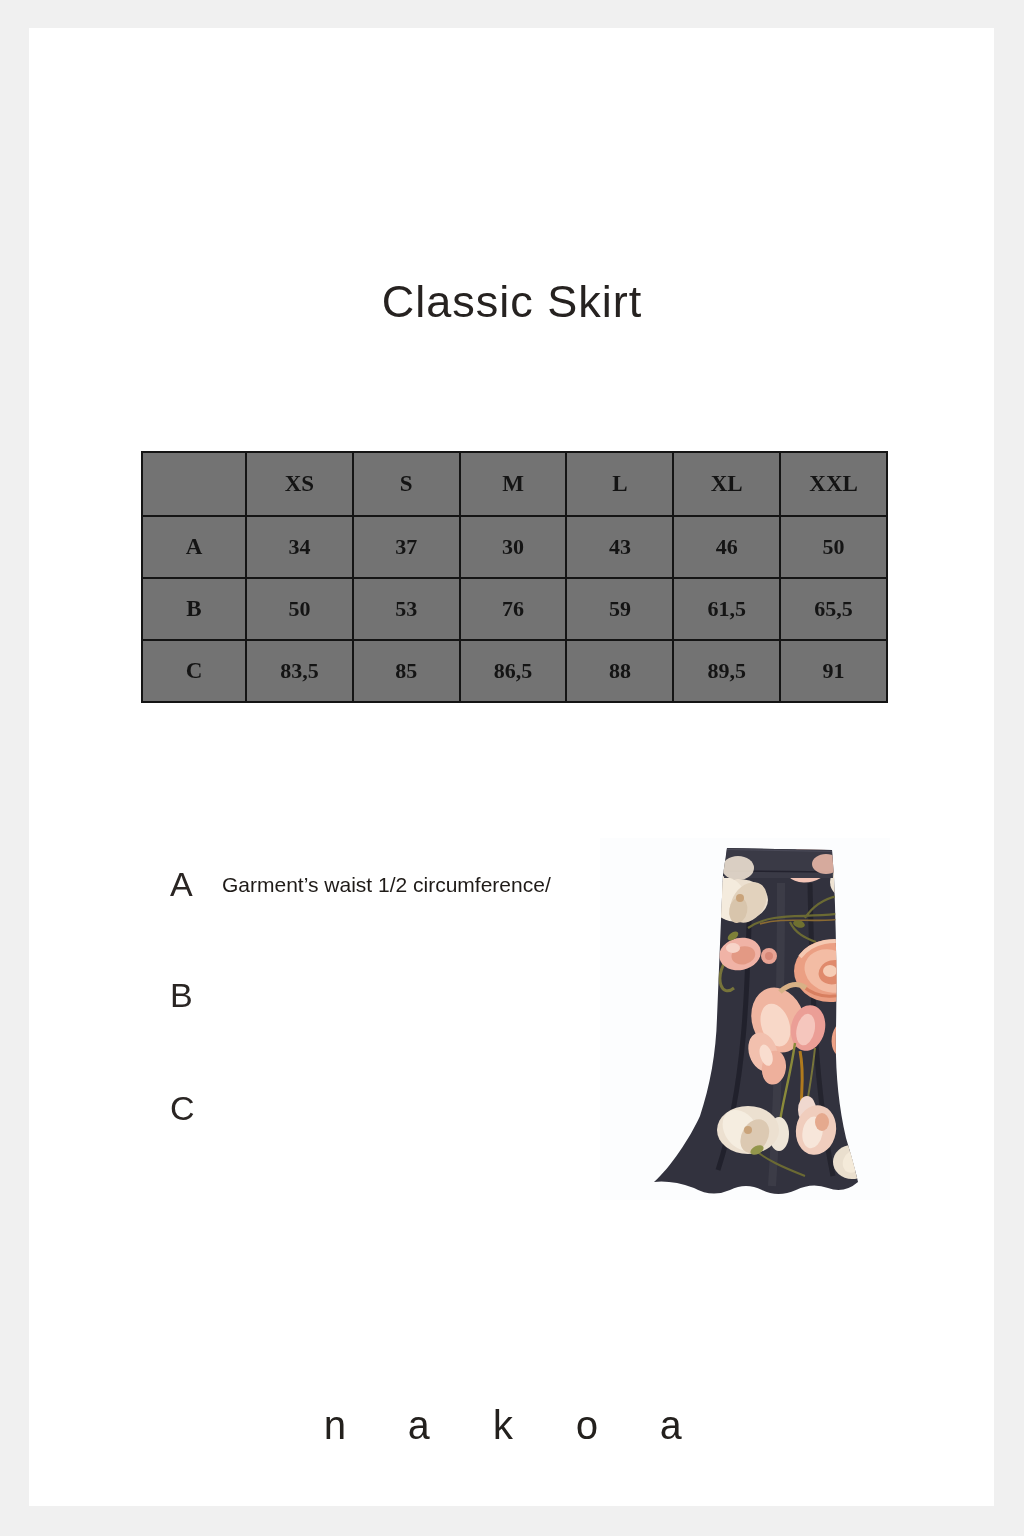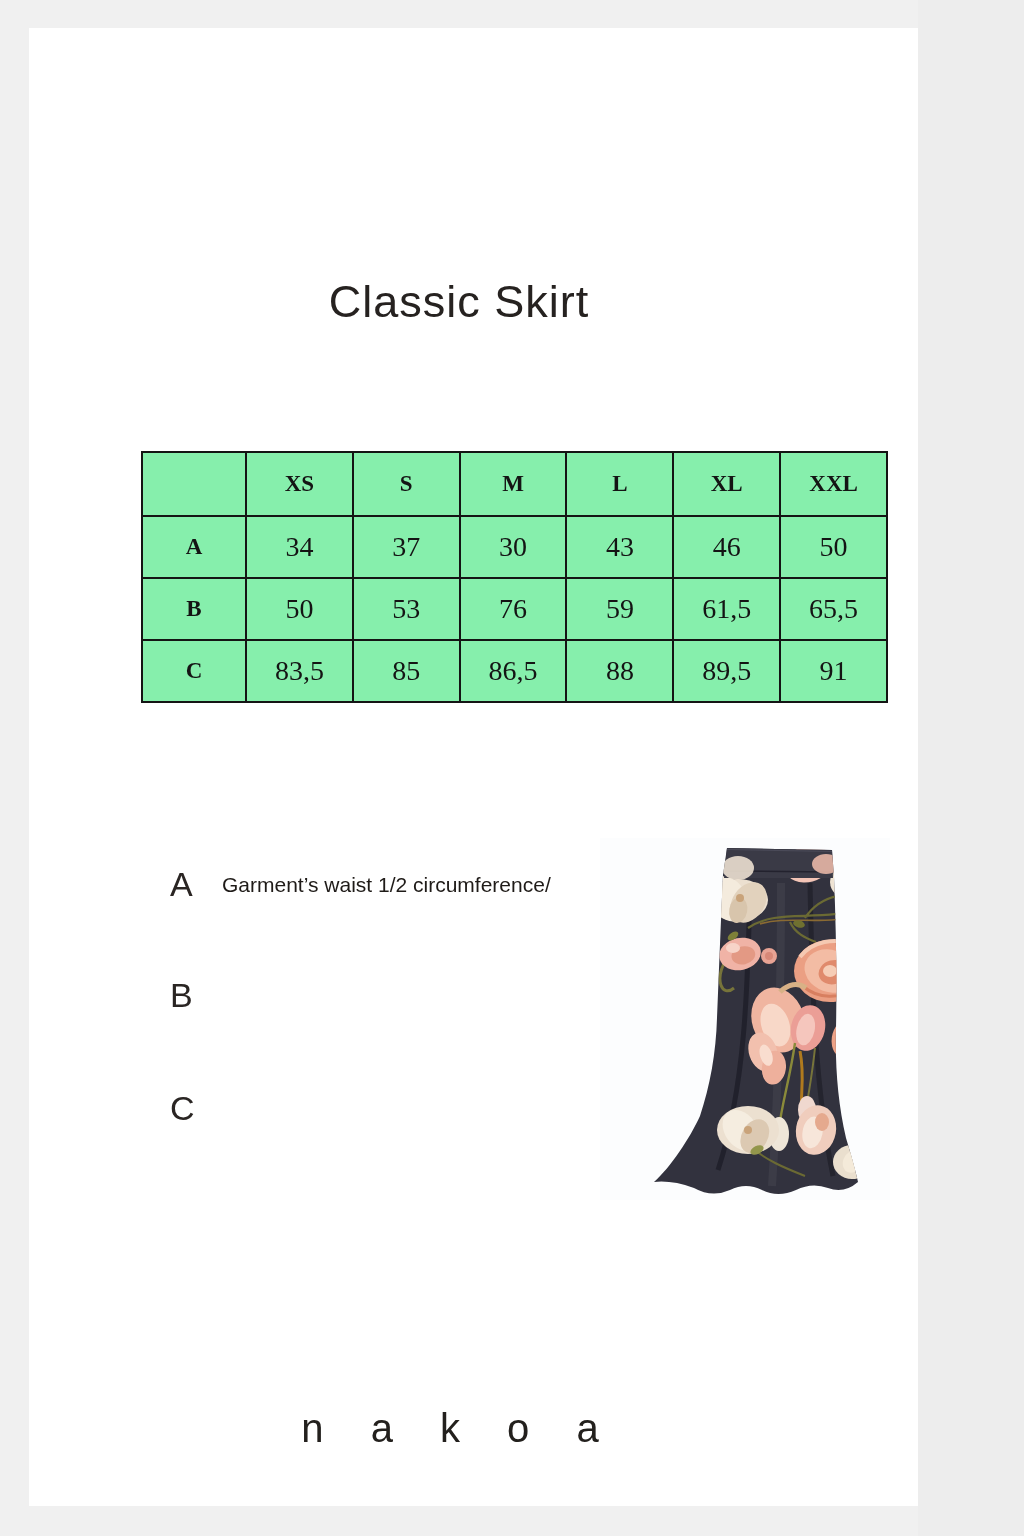--- a/index.html
+++ b/index.html
@@ -1,46 +1,46 @@
 <!DOCTYPE html>
 <html><head>
 <meta charset="utf-8">
 <style>
   html,body{margin:0;padding:0;background:#ededed;}
-  #screen{position:relative;width:918px;height:1536px;background:#f0f0f0;overflow:hidden;
+  #screen{position:relative;width:1024px;height:1536px;background:#f0f0f0;overflow:hidden;
           font-family:"Liberation Sans", sans-serif;color:#1d1a17;}
   .page-card{position:absolute;left:29px;top:28px;width:965px;height:1478px;background:#ffffff;}
 
   .doc-title{position:absolute;left:0;right:0;top:276px;text-align:center;
              font-size:45px;font-weight:400;letter-spacing:1px;color:#262220;}
 
   table.size-chart{position:absolute;left:141px;top:451px;width:747px;
                    border-collapse:collapse;table-layout:fixed;
                    font-family:"Liberation Serif", serif;color:#141414;}
   table.size-chart td,table.size-chart th{border:2.5px solid #141414;text-align:center;
-                   vertical-align:middle;padding:0;background:#86efac;}
+                   vertical-align:middle;padding:0;background:#737373;}
   table.size-chart tr{height:62px;}
   table.size-chart tr.hdr{height:64px;}
   table.size-chart th{font-size:23px;font-weight:700;}
   table.size-chart td.rowlabel{font-size:23px;font-weight:700;}
-  table.size-chart td{font-size:28px;font-weight:400;}
+  table.size-chart td{font-size:22px;font-weight:700;}
   col.c0{width:104px;}
 
   .legend-item{position:absolute;left:170px;display:flex;align-items:flex-start;}
   .legend-key{width:52px;font-size:34px;font-weight:400;color:#2a2523;line-height:40px;}
   .legend-lines{padding-top:3px;text-align:right;}
   .legend-line{font-size:21px;line-height:36px;color:#1f1b18;white-space:pre-wrap;}
   #legend-a{top:864px;}
   #legend-b{top:975px;}
   #legend-c{top:1088px;}
 
   .skirt-photo{position:absolute;left:600px;top:838px;width:290px;height:362px;}
 
   .brand{position:absolute;left:0;right:0;top:1406px;text-align:center;
-         font-family:Liberation Sans, sans-serif;font-size:40px;font-weight:400;
+         font-family:Liberation Mono, monospace;font-size:40px;font-weight:400;
          letter-spacing:0.45em;color:#23201d;}
 </style>
 </head>
 <body>
 
 <div id="screen">
   <div class="page-card"></div>
 
   <div class="doc-title">Classic Skirt</div>
 

